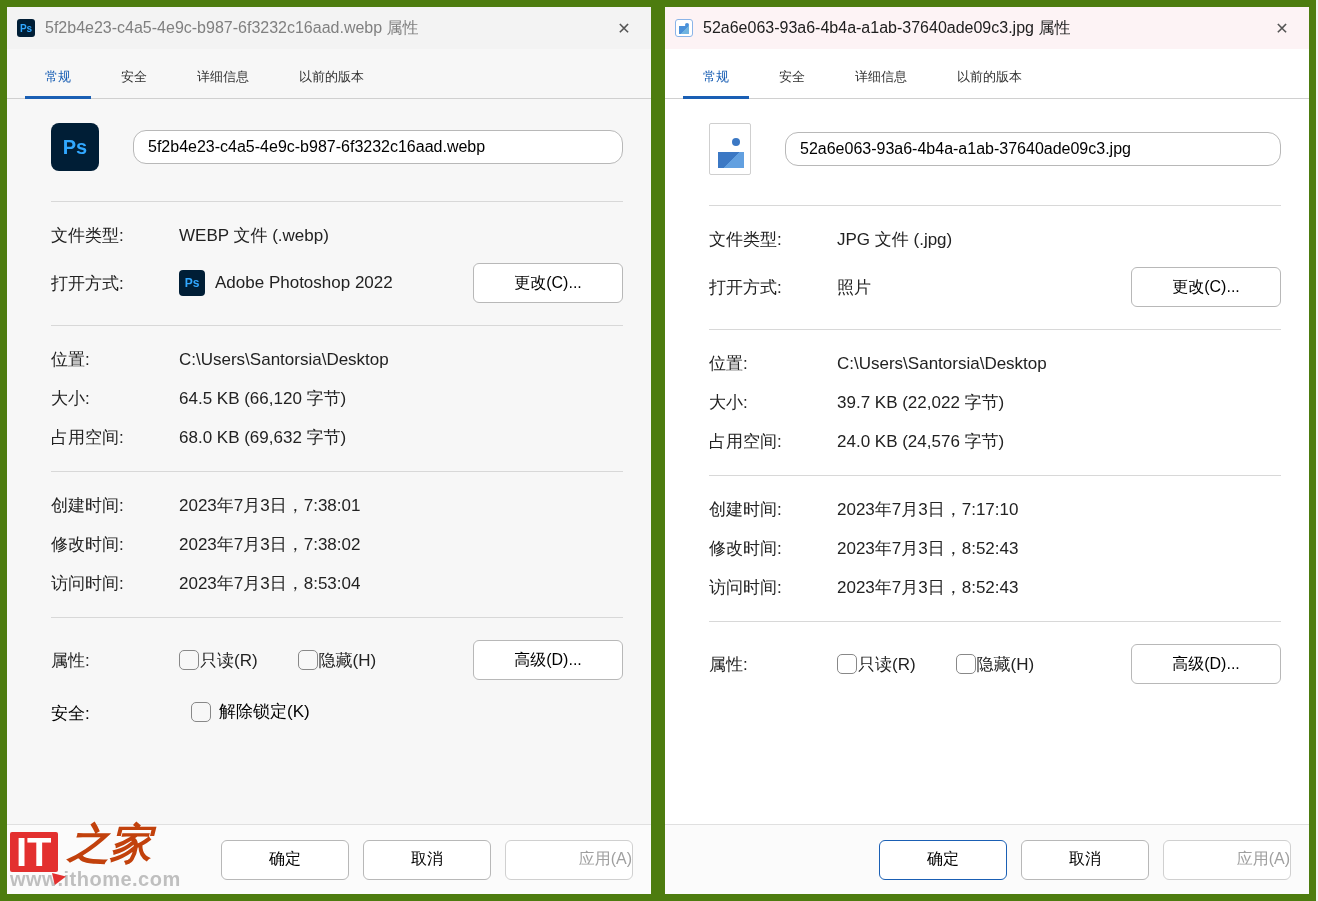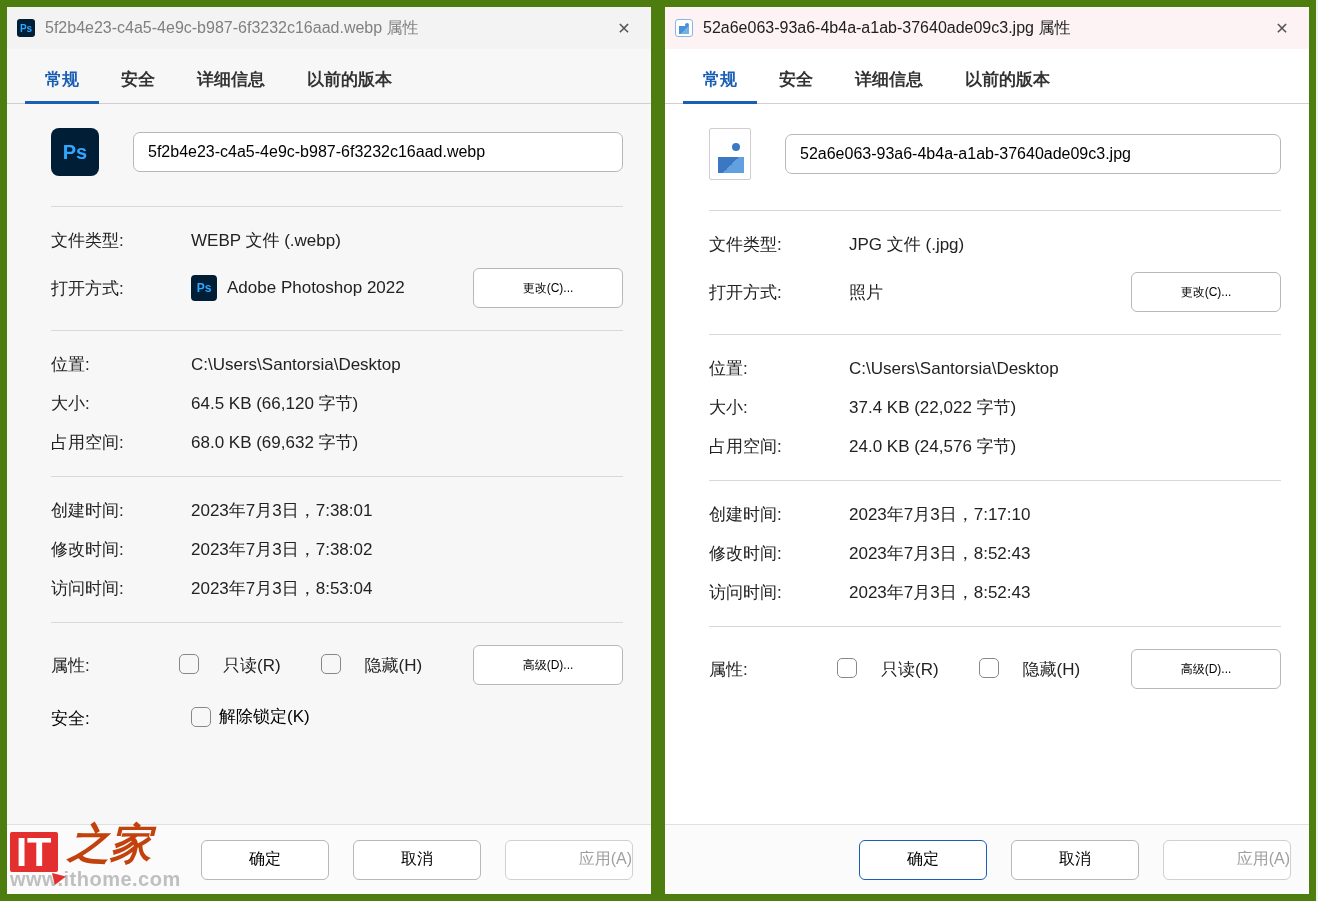--- a/index.html
+++ b/index.html
@@ -45,24 +45,23 @@
   .ticon.img::before { content:""; position:absolute; width:4px; height:4px; left:9px; top:3px;
     background:#4a90d9; border-radius:50%; }
   .titlebar .title-text { flex: 1; white-space: nowrap; overflow: hidden; }
   .close-btn {
     width: 46px; height: 42px; display:flex; align-items:center; justify-content:center;
     font-size: 16px; color: #555; cursor: pointer;
   }
   .tabs {
     display: flex;
     padding: 10px 18px 0 18px;
-    gap: 2px;
+    gap: 10px;
     border-bottom: 1px solid #d0d0d0;
-    font-size: 17px;
-    font-weight: bold;
+    font-size: 13px;
   }
   .tab {
     padding: 8px 20px 10px 20px;
     color: #333;
     cursor: pointer;
     border-bottom: 3px solid transparent;
     position: relative;
     top: 1px;
   }
   .tab.active { color: #1a5fb4; border-bottom-color: #1a5fb4; }
@@ -72,21 +71,21 @@
     overflow-y: auto;
   }
   .row {
     display: flex;
     align-items: center;
     padding: 8px 0;
     font-size: 17px;
     color: #222;
   }
   .row .label { width: 128px; flex-shrink: 0; }
-  .row .value { flex: 1; margin-left: 12px; }
+  .row .value { flex: 1; }
   hr.sep { border: none; border-top: 1px solid #d8d8d8; margin: 14px 0; }
   .filename-row {
     display:flex; align-items:center; gap: 34px; padding: 4px 0 16px 0;
   }
   .big-icon {
     width: 48px; height: 48px; border-radius: 8px;
     display:flex; align-items:center; justify-content:center;
     flex-shrink: 0;
   }
   .big-icon.ps { background:#001e36; color:#31a8ff; font-weight:bold; font-size:20px; }
@@ -96,49 +95,49 @@
   }
   .big-icon.pic::before{
     content:""; position:absolute; left:8px; top:28px; width:26px; height:16px;
     background: linear-gradient(135deg,#3b78c4 50%, #62a0e0 50%);
   }
   .big-icon.pic::after{
     content:""; position:absolute; left:22px; top:14px; width:8px; height:8px;
     background:#3b78c4; border-radius:50%;
   }
   .filename-input {
-    flex:1; height:40px; padding: 0 14px; font-size:16px;
-    border:1px solid #b8b8b8; border-radius:7px; background:#fff;
+    flex:1; height:34px; padding: 0 14px; font-size:16px;
+    border:1px solid #b8b8b8; border-radius:13px; background:#fff;
   }
   .open-with-row { display:flex; align-items:center; gap:10px; }
   .open-with-row .app { display:flex; align-items:center; gap:10px; flex:1; }
   .app .appicon {
     width:26px; height:26px; border-radius:4px;
     display:flex; align-items:center; justify-content:center;
   }
   .appicon.ps { background:#001e36; color:#31a8ff; font-weight:bold; font-size:12px; }
   .btn {
-    height: 40px; padding: 0 22px; font-size:12px;
+    height: 40px; padding: 0 22px; font-size:16px;
     background:#fff; border:1px solid #b8b8b8; border-radius:6px;
     cursor:pointer; display:inline-flex; align-items:center; justify-content:center;
   }
   .btn.wide { min-width: 150px; }
-  .chk { display:inline-flex; align-items:flex-start; gap:24px; margin-right: 40px; font-size:17px; }
+  .chk { display:inline-flex; align-items:center; gap:1px; margin-right: 40px; font-size:17px; }
   .chk .box { width:20px; height:20px; border:1.5px solid #888; border-radius:5px; }
   .attrs-row { display:flex; align-items:center; }
   .attrs-row .label { width:128px; }
   .attrs-row .checks { flex:1; display:flex; }
   .security-row { display:flex; align-items:flex-start; padding: 12px 0; font-size:17px; }
   .security-row .label { width:128px; padding-top:2px; }
   .security-row .text { flex:1; line-height:1.6; padding-right:8px; }
   .security-row .unblock { display:flex; align-items:center; gap:8px; margin-left:12px; }
   .footer {
     height: 70px; border-top: 1px solid #e0e0e0;
     display:flex; align-items:center; justify-content:flex-end;
-    padding: 0 18px; gap: 24px; background: #fbfbfb;
+    padding: 0 18px; gap: 14px; background: #fbfbfb;
   }
   .footer .fbtn {
     min-width: 128px; height: 40px; font-size:16px;
     border:1px solid #b8b8b8; border-radius:6px; background:#fff; cursor:pointer;
   }
   .footer .fbtn.primary { border-color:#1a5fb4; }
   .footer .fbtn.disabled { color:#a0a0a0; border-color:#d0d0d0; cursor:default;text-align:right; }
   .watermark {
     position:absolute; left:10px; bottom:10px; z-index:5;
     font-family: Arial, sans-serif;
@@ -275,21 +274,21 @@
         <button class="btn wide">更改(C)...</button>
       </div>
     </div>
     <hr class="sep">
     <div class="row">
       <span class="label">位置:</span>
       <span class="value">C:\Users\Santorsia\Desktop</span>
     </div>
     <div class="row">
       <span class="label">大小:</span>
-      <span class="value">37.4 KB (22,022 字节)</span>
+      <span class="value">39.7 KB (22,022 字节)</span>
     </div>
     <div class="row">
       <span class="label">占用空间:</span>
       <span class="value">24.0 KB (24,576 字节)</span>
     </div>
     <hr class="sep">
     <div class="row">
       <span class="label">创建时间:</span>
       <span class="value">2023年7月3日，7:17:10</span>
     </div>

